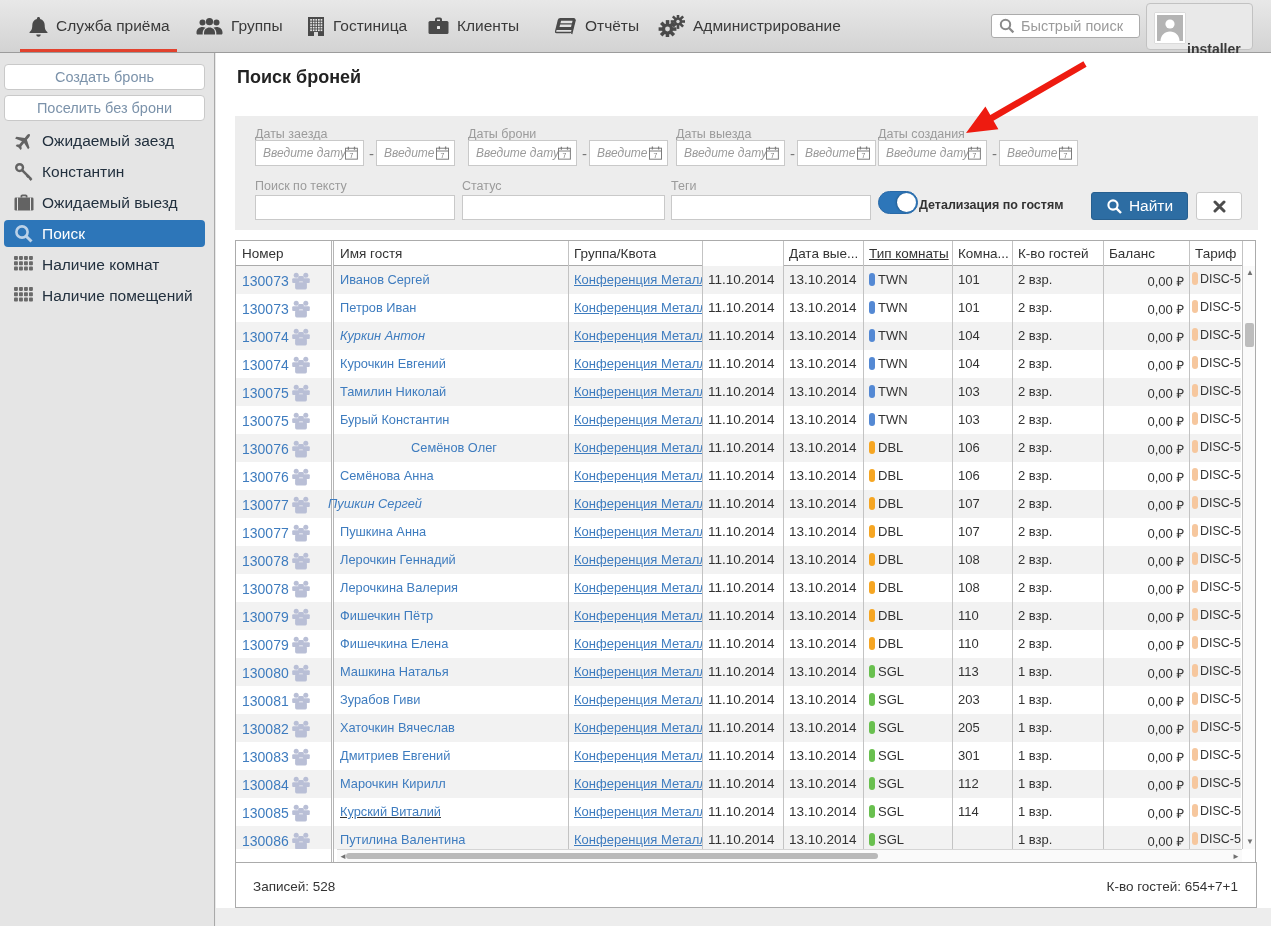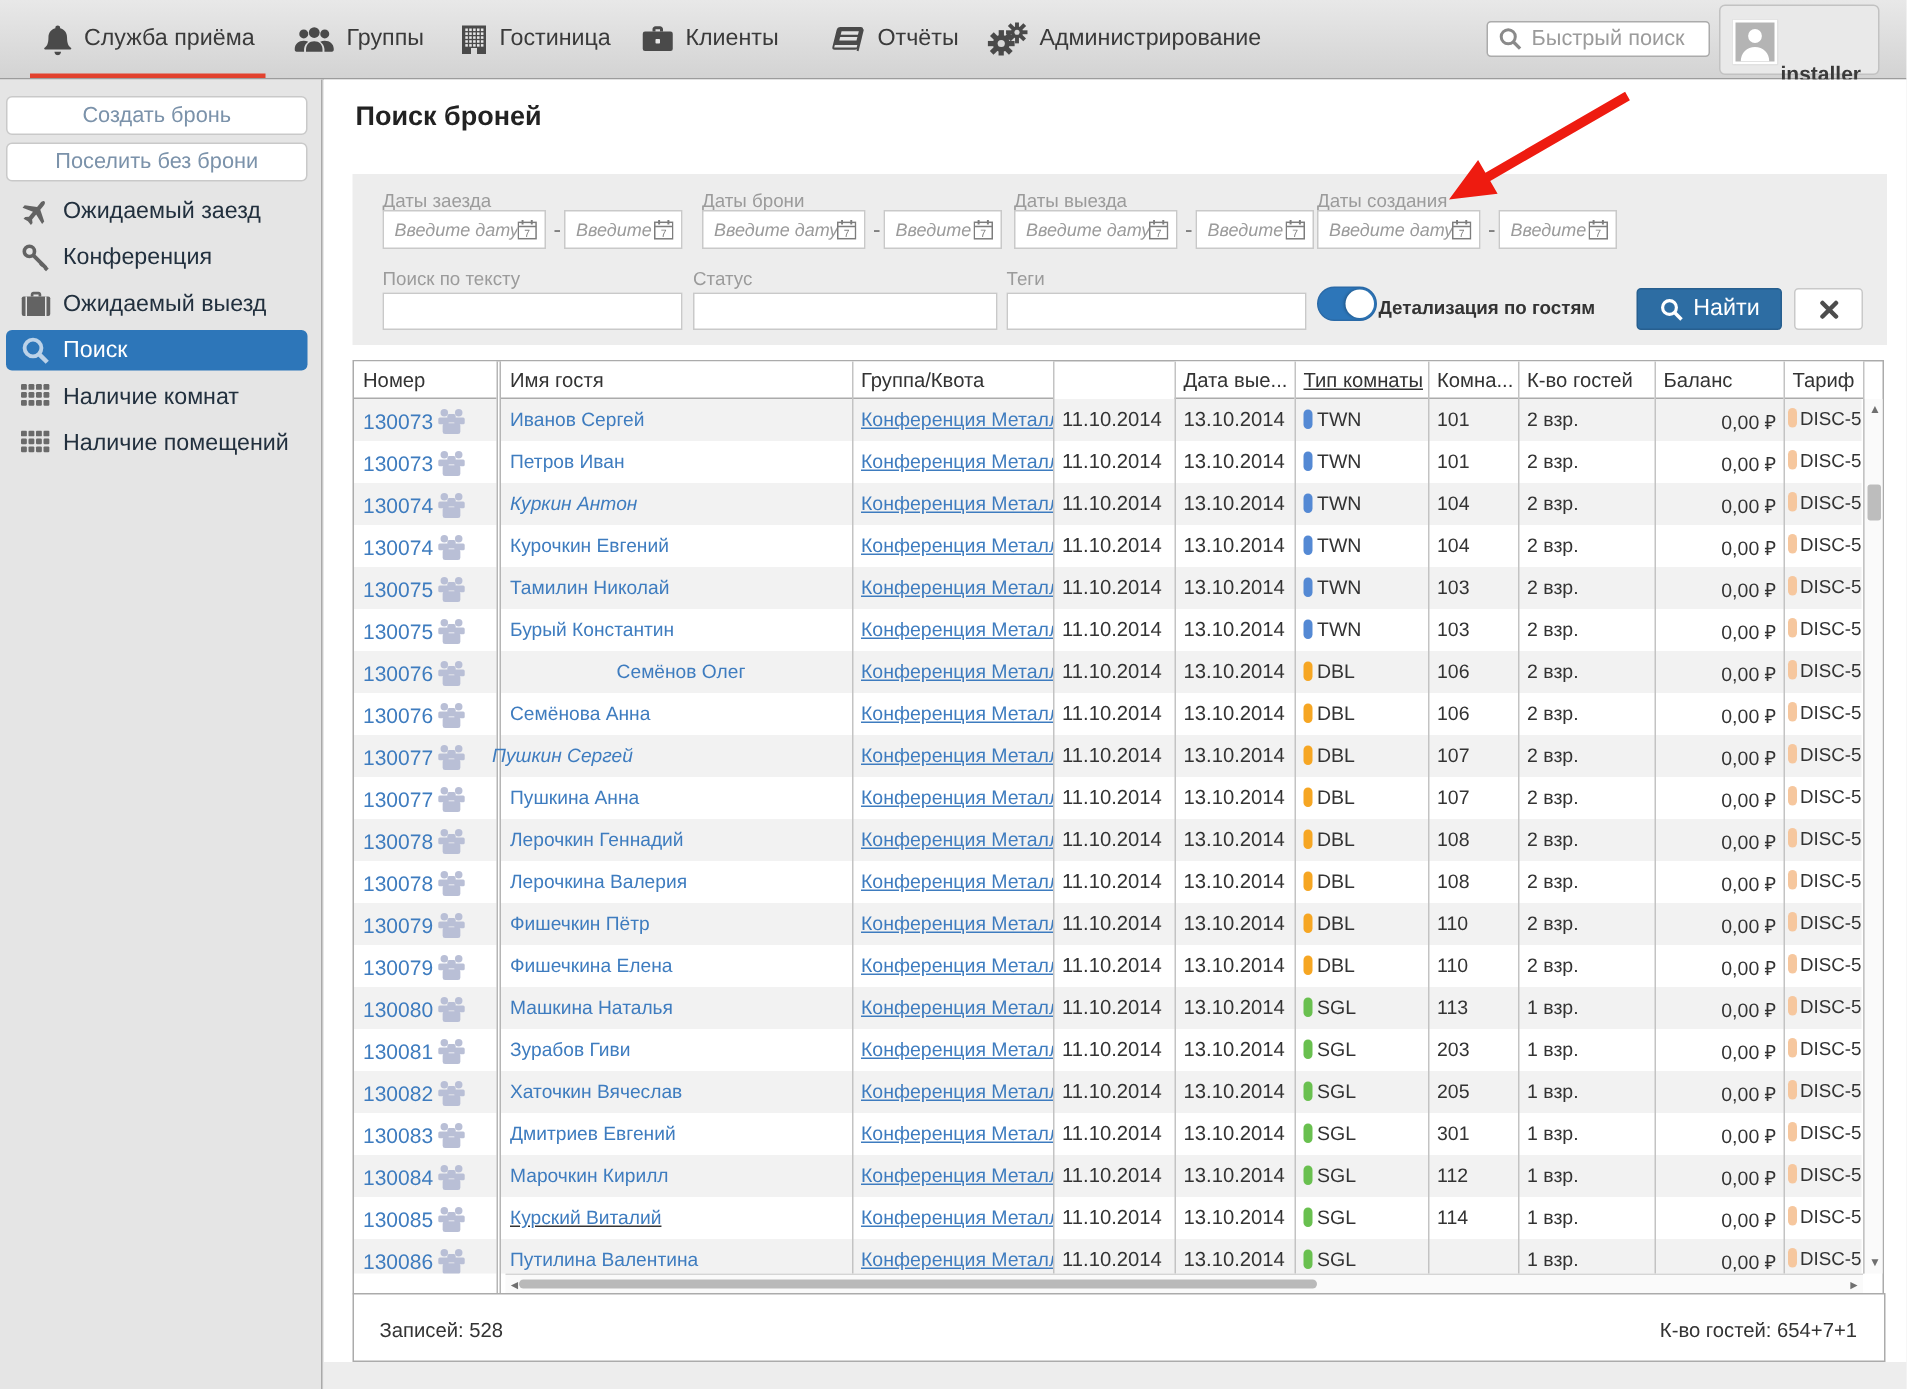--- a/index.html
+++ b/index.html
@@ -192,21 +192,21 @@
         <span>Ожидаемый заезд</span>
       </div>
       <div class="mi">
         <span class="ic">
           <svg width="20" height="20" viewBox="0 0 20 20" style="">
             <circle cx="5.6" cy="5.6" r="3.4" fill="none" stroke="#636363" stroke-width="2.4"></circle>
             <path d="M8.1 8.1L16.6 16.6" stroke="#636363" stroke-width="2.6"></path>
             <path d="M13.2 15.8l-1.8 1.8M16.2 18.8l-1.8 1.8" stroke="#636363" stroke-width="2.2" transform="translate(1.5,-2.5)"></path>
           </svg>
         </span>
-        <span>Конференция</span>
+        <span>Константин</span>
       </div>
       <div class="mi">
         <span class="ic">
           <svg width="20" height="17" viewBox="0 0 20 17" style="">
             <g fill="#636363">
               <path d="M6.5 2.3c0-1 .8-1.8 1.8-1.8h3.4c1 0 1.8.8 1.8 1.8V3.6h-1.8V2.3H8.3V3.6H6.5z"></path>
               <rect x="0.5" y="3.6" width="19" height="13" rx="1.3"></rect>
               <path d="M3.5 3.6v13M16.5 3.6v13" stroke="#e5e5e5" stroke-width="1"></path>
             </g>
           </svg>

